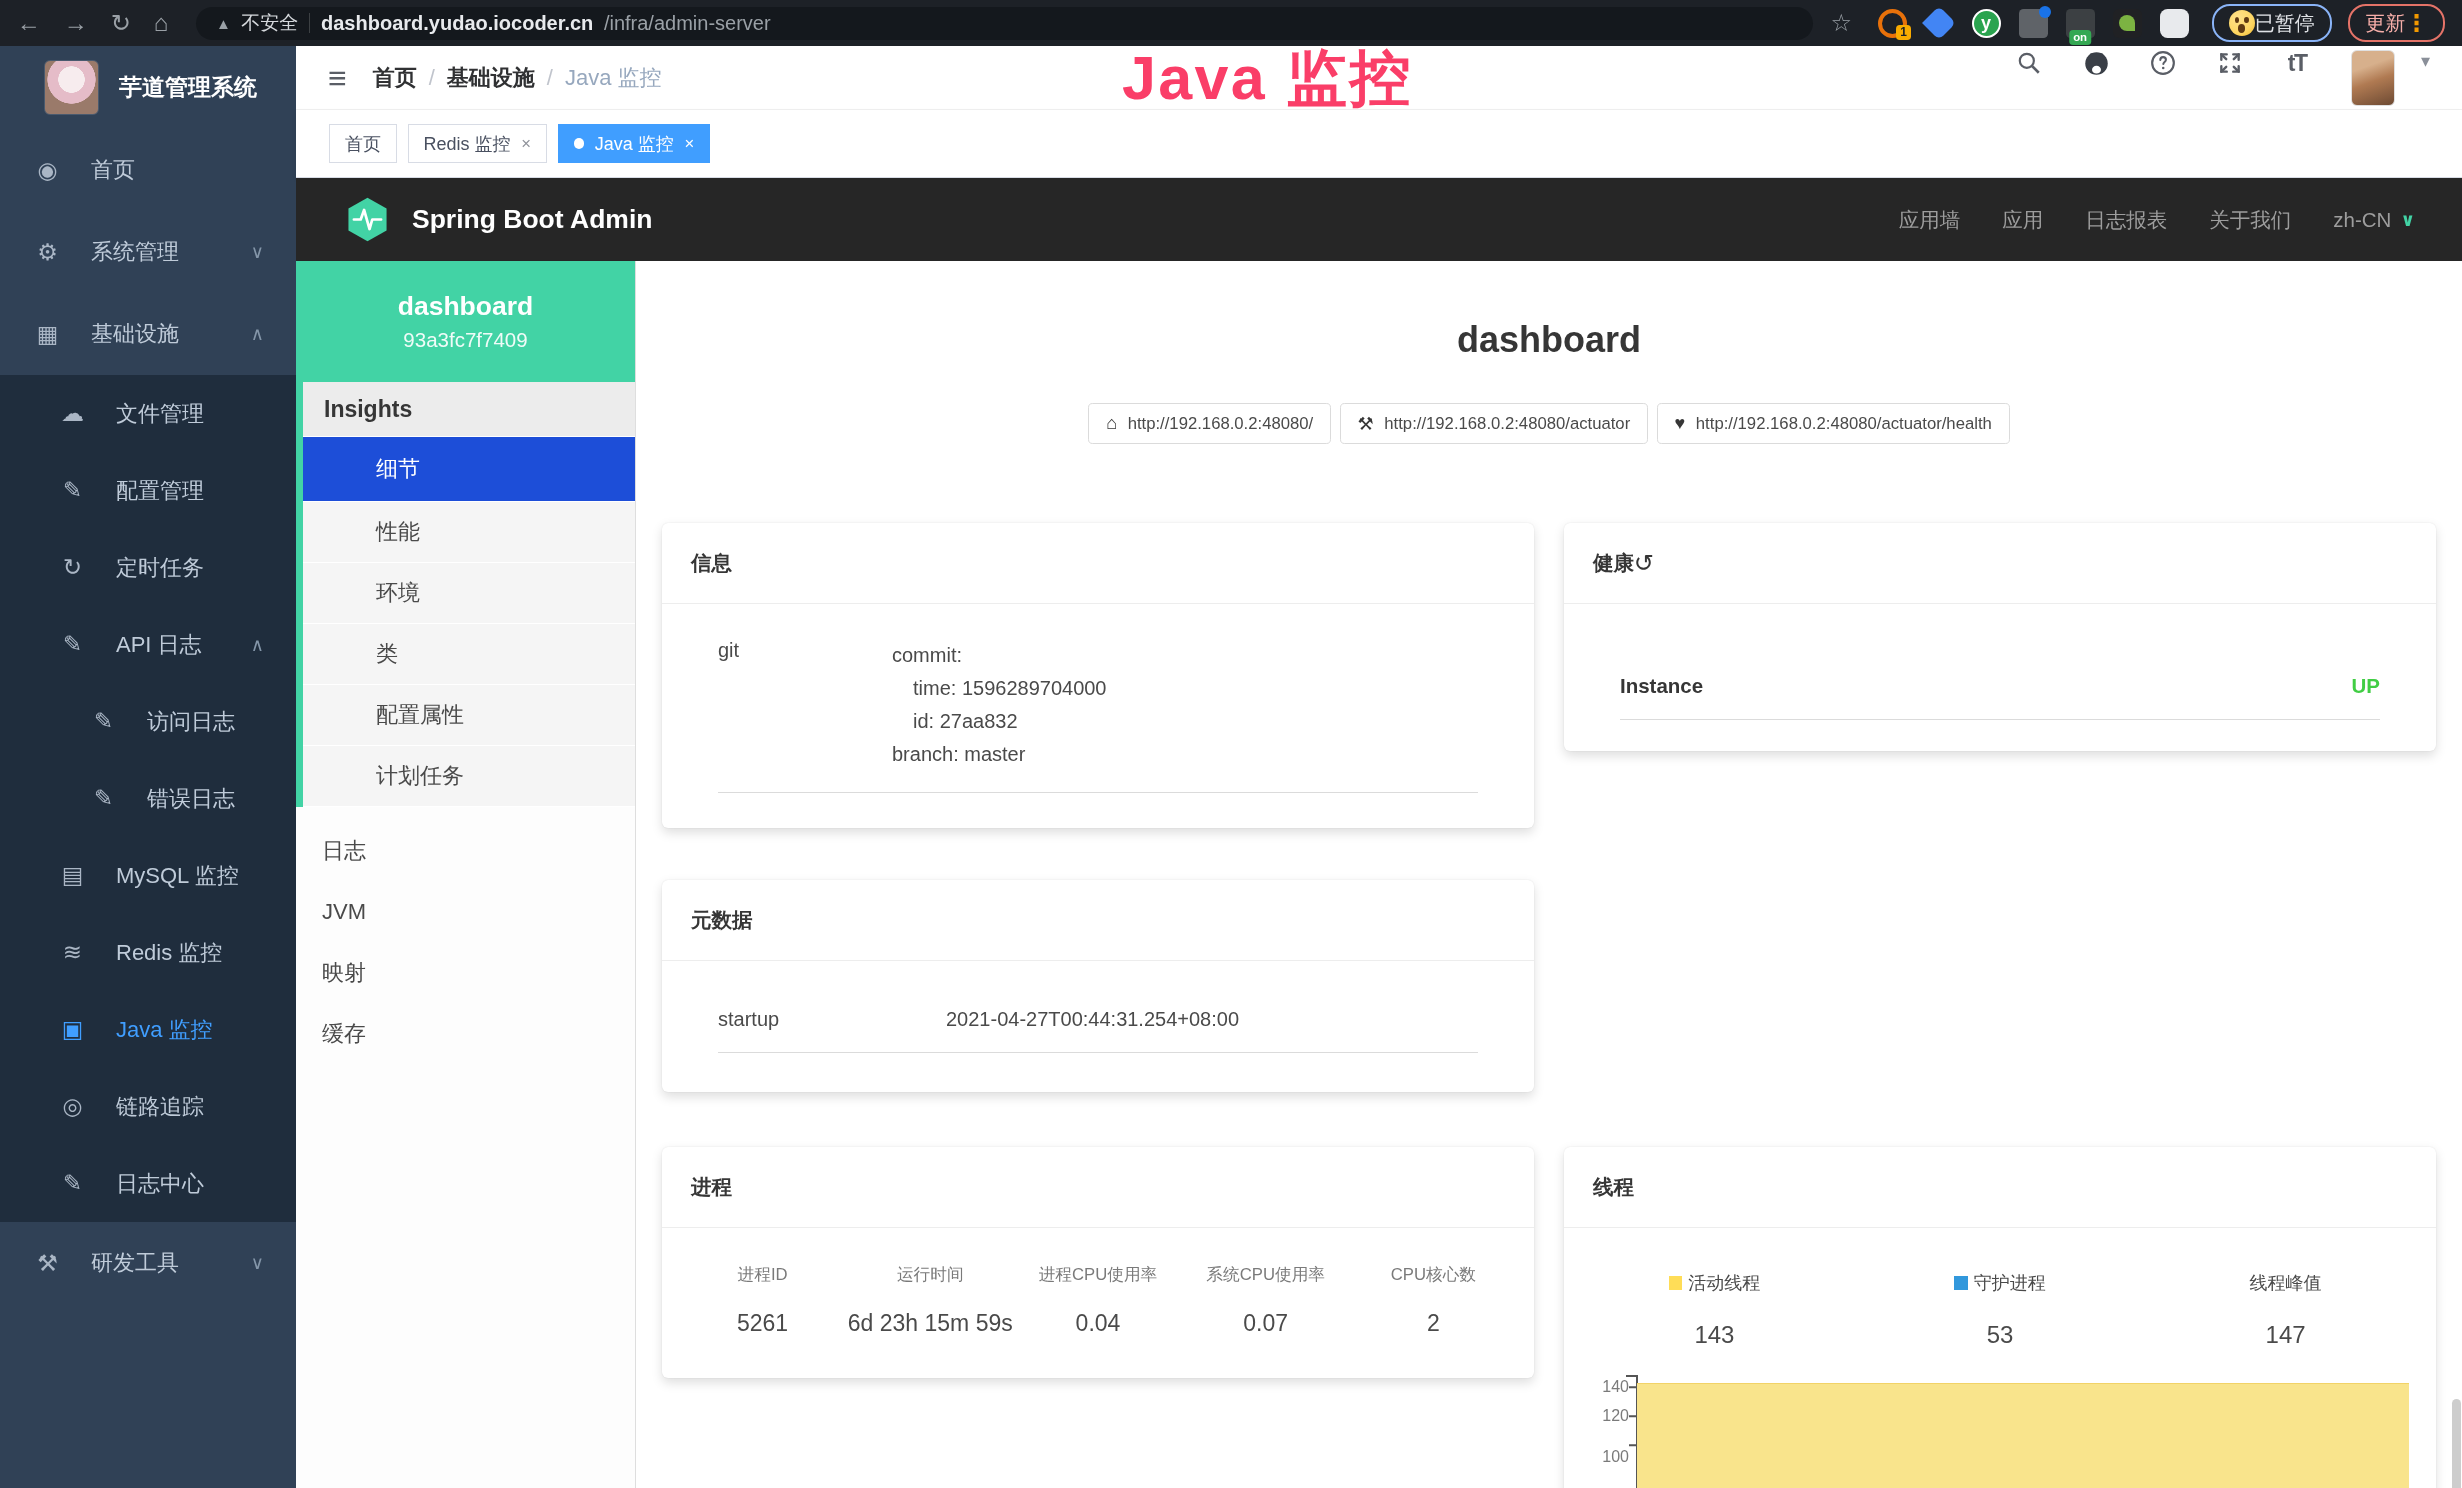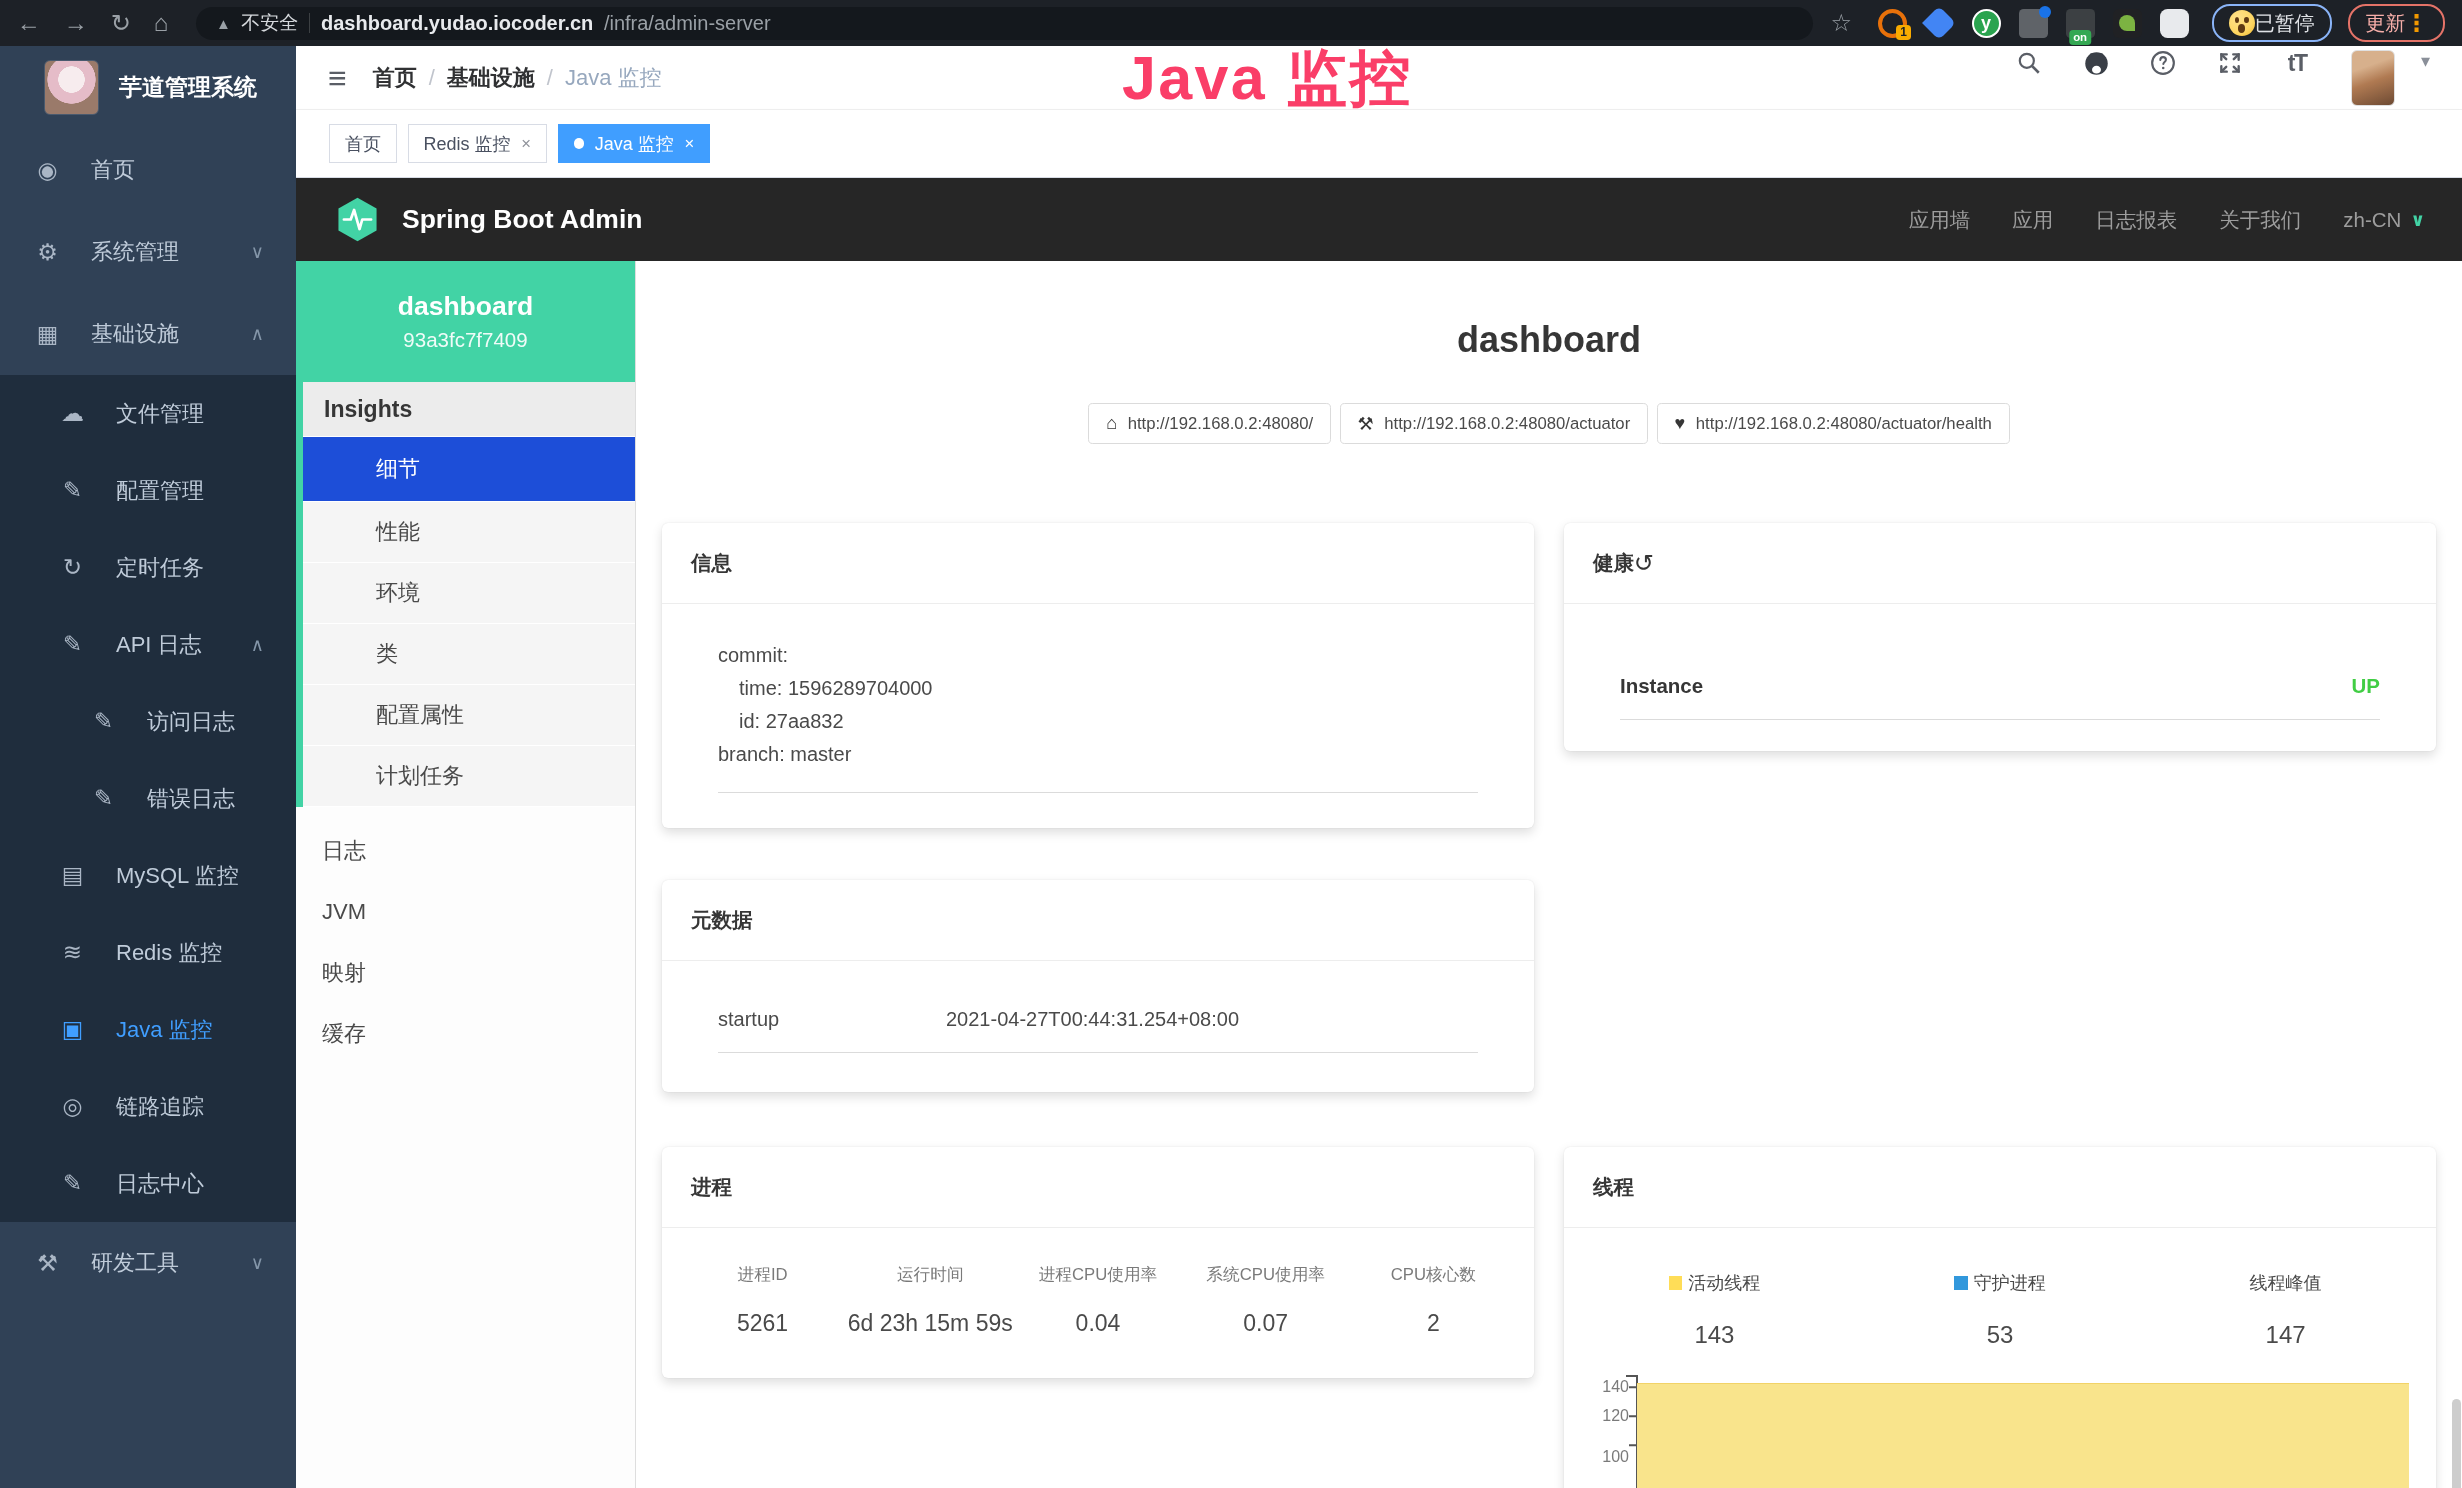--- a/index.html
+++ b/index.html
@@ -73,21 +73,21 @@
 
   .tags { height:68px; background:#fff; border-bottom:0.8px solid #d8dce5; box-shadow:0 1.5px 4.6px rgba(0,0,0,.06); display:flex; align-items:center; padding-left:33px; gap:10.6px; flex:0 0 auto; }
   .tab { height:39px; border:0.8px solid #d8dce5; background:#fff; color:#495060; font-size:18px; display:flex; align-items:center; gap:10.6px; padding:0 15px; cursor:pointer; }
   .tab .tclose { font-size:16.7px; color:#90939b; }
   .tab.active { background:#409eff; border-color:#409eff; color:#fff; }
   .tab.active .tdot { width:10.6px; height:10.6px; font-size:0; background:#fff; border-radius:50%; display:inline-block; }
   .tab.active .tclose { color:#fff; }
 
   
   .sba { flex:1; display:flex; flex-direction:column; min-height:0; }
-  .sba-header { height:83px; background:#262626; display:flex; align-items:center; padding:0 37px; flex:0 0 auto; }
+  .sba-header { height:83px; background:#262626; display:flex; align-items:center; padding:0 47px; flex:0 0 auto; }
   .sba-logo { width:49px; height:49px; }
   .sba-brand { color:#fff; font-size:26.5px; font-weight:700; margin-left:20px; }
   .sba-nav { margin-left:auto; display:flex; align-items:center; gap:42px; font-size:20.5px; color:#9d9d9d; }
   .sba-nav .navitem { cursor:pointer; }
   .sba-locale { display:flex; align-items:center; gap:9px; cursor:pointer; }
   .sba-locale .lc { color:#42d3a5; font-size:18px; font-weight:700; }
 
   .sba-body { flex:1; display:flex; min-height:0; background:#fff; }
   .sba-side { width:340px; flex:0 0 340px; border-right:1.5px solid #dedede; background:#fdfdfd; }
   .side-head { height:121px; background:#42d3a5; color:#fff; display:flex; flex-direction:column; align-items:center; justify-content:center; gap:6px; }
@@ -397,20 +397,21 @@
 
             <div class="cols">
 
               <div class="col">
                 <section class="card card-info">
                   <div class="card-head">
                     <span>信息</span>
                   </div>
                   <div class="card-body">
                     <div class="kv">
+                      <span class="kl">git</span>
                       <div class="lines">
                         <div>commit:</div>
                         <div class="ind">time: 1596289704000</div>
                         <div class="ind">id: 27aa832</div>
                         <div>branch: master</div>
                       </div>
                     </div>
                     <div class="kv-underline"></div>
                   </div>
                 </section>

